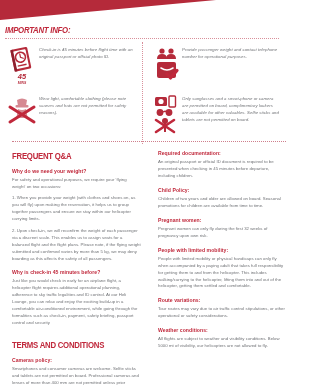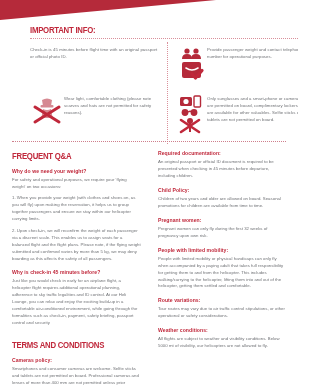--- a/index.html
+++ b/index.html
@@ -43,22 +43,23 @@
     white-space: nowrap;
   }
   .head-rule {
     border-top: 1px dotted #d98f9a;
     margin-top: 2.5px;
   }
 
   
   #important-info {
     position: absolute;
-    left: 30px; top: 24px;
+    left: 5px; top: 24px;
     width: 274px;
+    font-style: italic;
   }
   .info-grid {
     display: flex;
     margin-top: 5px;
     position: relative;
   }
   .info-col {
     width: 137px;
     padding-right: 6px;
   }
@@ -149,20 +150,34 @@
   <div id="important-info">
     <div class="sec-head">IMPORTANT INFO:</div>
     <div class="head-rule"></div>
 
     <div class="info-grid">
       <div class="vdivider"></div>
 
       <div class="info-col">
 
         <div class="info-item">
+          <div class="info-icon">
+            <svg width="28" height="40" viewBox="0 0 28 40">
+              <g transform="rotate(-12 14 16)">
+                <rect x="5" y="2" width="17" height="22" rx="1.5" fill="#b52a3a"></rect>
+                <rect x="7" y="4" width="13" height="18" rx="1" fill="#ffffff"></rect>
+                <circle cx="13.5" cy="11" r="5" fill="none" stroke="#b52a3a" stroke-width="1.6"></circle>
+                <path d="M13.5 7.5 L13.5 11 L16 12.6" stroke="#b52a3a" stroke-width="1.2" fill="none" stroke-linecap="round"></path>
+                <rect x="9" y="18.5" width="9" height="1.3" fill="#b52a3a"></rect>
+                <rect x="5" y="2" width="2.6" height="22" fill="#8f1f2d"></rect>
+              </g>
+              <text x="14" y="33" font-family="Liberation Sans, sans-serif" font-size="7.5" font-weight="700" fill="#b52a3a" text-anchor="middle">45</text>
+              <text x="14" y="38" font-family="Liberation Sans, sans-serif" font-size="3.4" font-weight="700" fill="#b52a3a" text-anchor="middle">MINS</text>
+            </svg>
+          </div>
           <div class="info-text">Check-in is 45 minutes before flight time with an original passport or official photo ID.</div>
         </div>
 
         <div class="info-item">
           <div class="info-icon">
             <svg width="32" height="32" viewBox="0 0 32 32">
               <g opacity="0.55">
                 <path d="M11 5 q5 -3 10 0 l-1 6 q-4 -2 -8 0 z" fill="#b52a3a"></path>
                 <rect x="9.5" y="10" width="13" height="2.6" rx="1" fill="#b52a3a"></rect>
                 <path d="M12 14 q4 2 8 0 l1.5 8 q-5 2 -11 0 z" fill="#b52a3a"></path>

